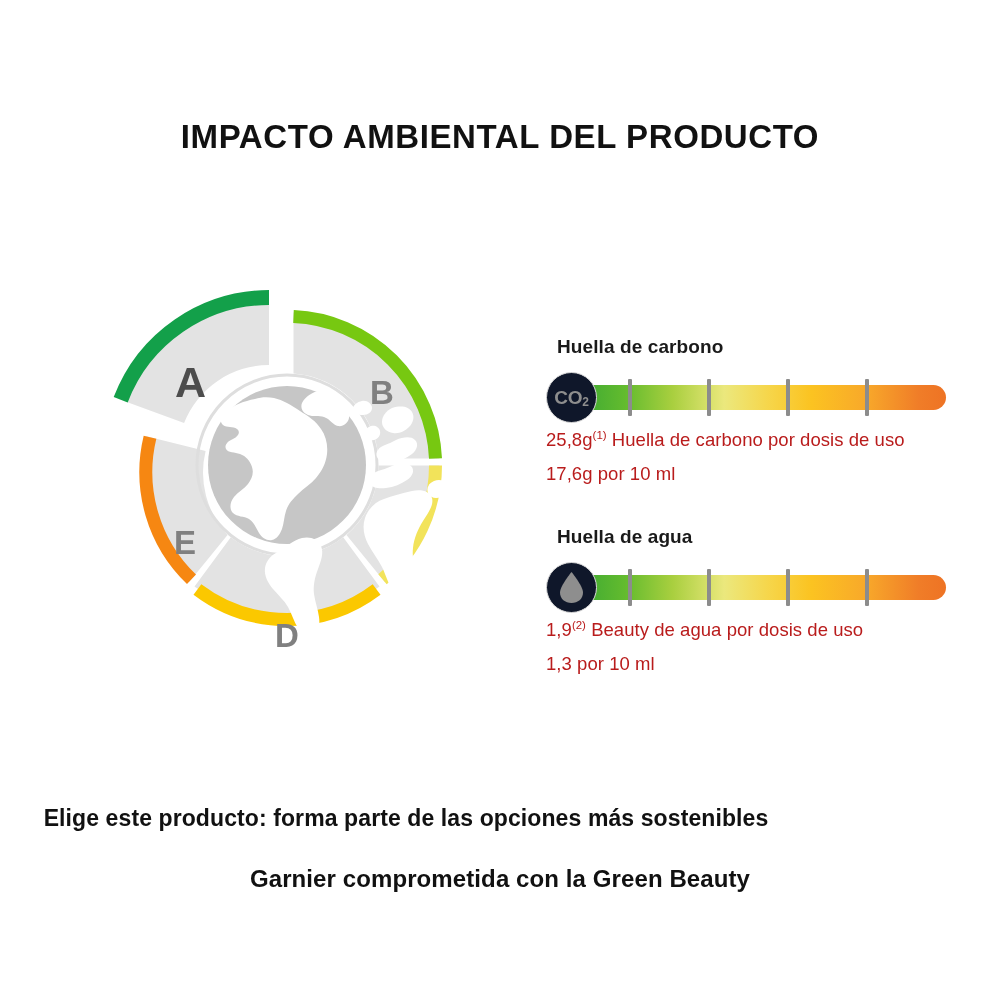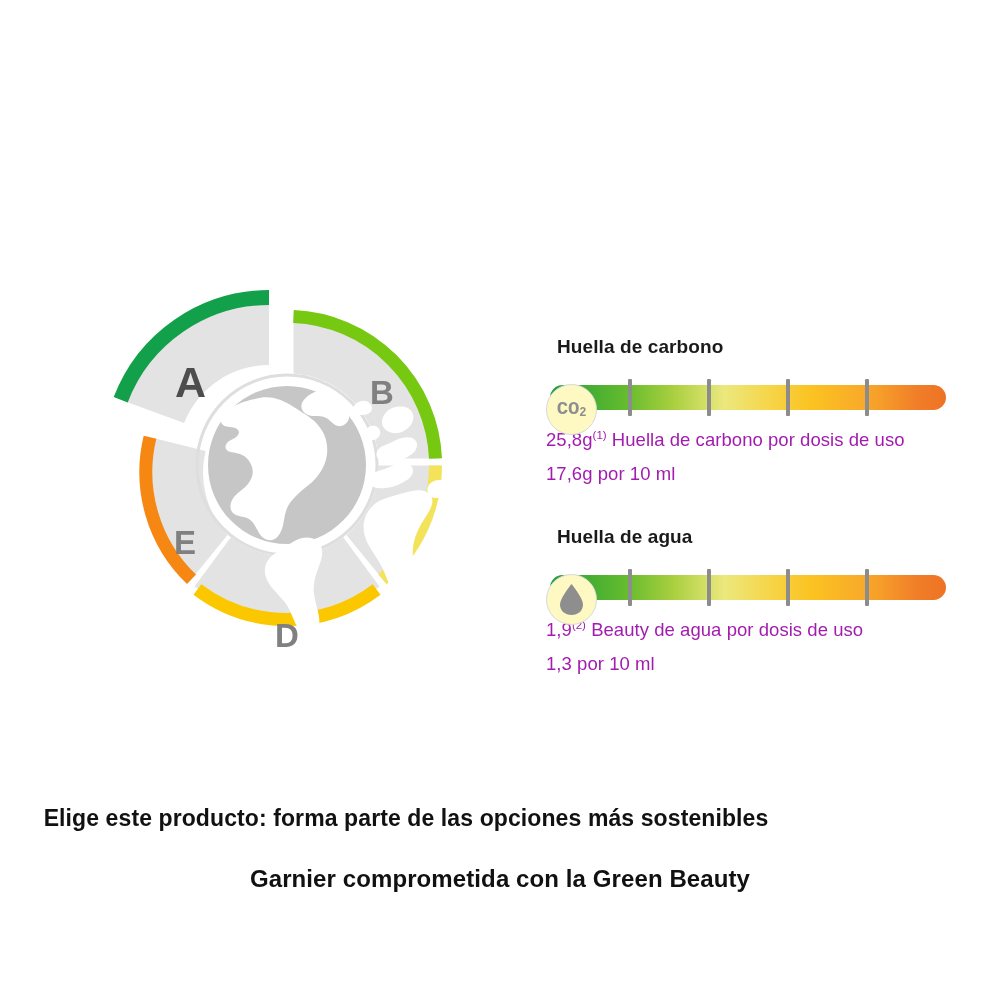--- a/index.html
+++ b/index.html
@@ -99,50 +99,49 @@
     position: absolute;
     top: 9px;
     width: 4px;
     height: 37px;
     background: #8c8c8c;
     border-radius: 1px;
   }
   .badge {
     position: absolute;
     left: 0px;
-    top: 14px;
+    top: 2px;
     width: 51px;
     height: 51px;
     border-radius: 50%;
-    background: #fef9c3;
+    background: #0f172a;
     border: 1.5px solid #d8d8d8;
     box-sizing: border-box;
     display: flex;
     align-items: center;
     justify-content: center;
     z-index: 3;
-    font-family: Liberation Mono, monospace;
   }
   .badge-co2 {
     font-size: 19px;
     font-weight: bold;
     color: #8e8e8e;
     letter-spacing: -0.2px;
     line-height: 1;
   }
   .badge-co2 sub {
     font-size: 12px;
     font-weight: bold;
     vertical-align: -2px;
   }
   .drop-icon { width: 27px; height: 33px; display: block; }
 
   .metric-line {
     font-size: 18.5px;
-    color: #a21caf;
+    color: #b91c1c;
     margin-top: 5px;
     white-space: nowrap;
     letter-spacing: 0.05px;
   }
   .metric-line.second { margin-top: 12px; }
   .sup {
     font-size: 11.5px;
     vertical-align: 7px;
     letter-spacing: 0;
   }
@@ -171,20 +170,21 @@
     color: #111111;
     letter-spacing: 0.1px;
     white-space: nowrap;
   }
 </style>
 </head>
 <body>
 
 <div class="page">
 
+  <div class="title">IMPACTO AMBIENTAL DEL PRODUCTO</div>
 
   <div class="dial-wrap">
     <svg width="450" height="450" viewBox="0 0 450 450" xmlns="http://www.w3.org/2000/svg">
 
       <g>
         <path d="M 231.5 72.5 A 152.5 152.5 0 0 1 377.5 218.5 L 316.5 218.5 A 91.5 91.5 0 0 0 231.5 133.5 Z" fill="#e3e3e3"></path>
         <path d="M 231.5 76.5 A 148.5 148.5 0 0 1 373.5 218.5" fill="none" stroke="#77c811" stroke-width="13"></path>
         <text class="grade-letter" x="320" y="152" font-size="33" fill="#808080">B</text>
       </g>
 

